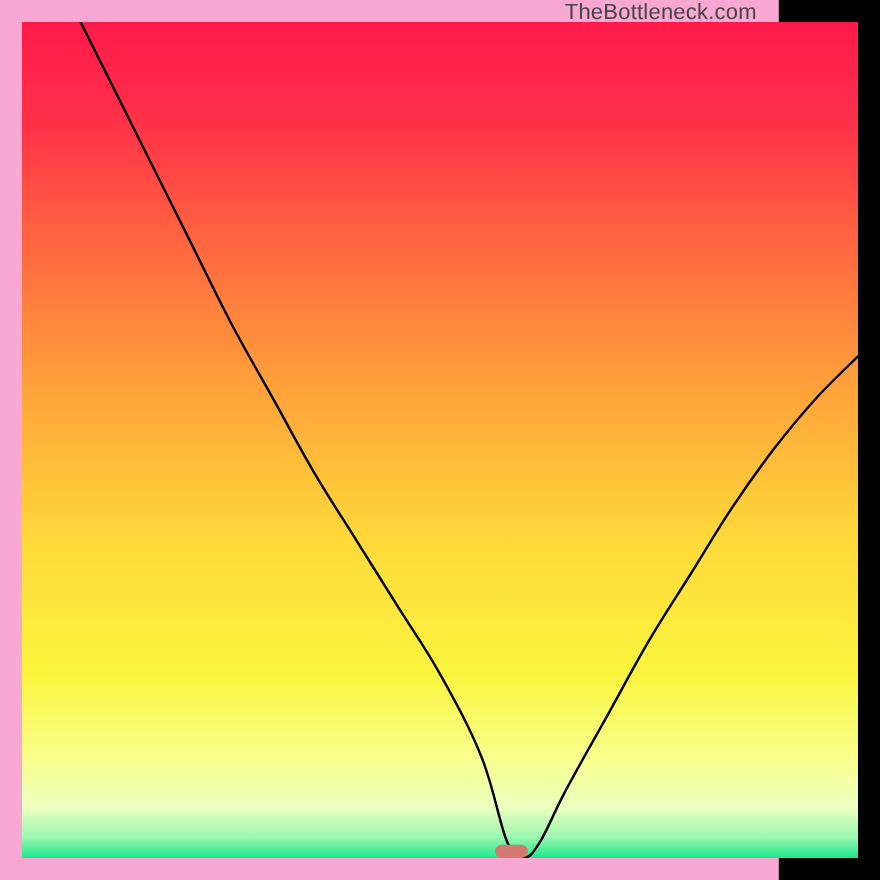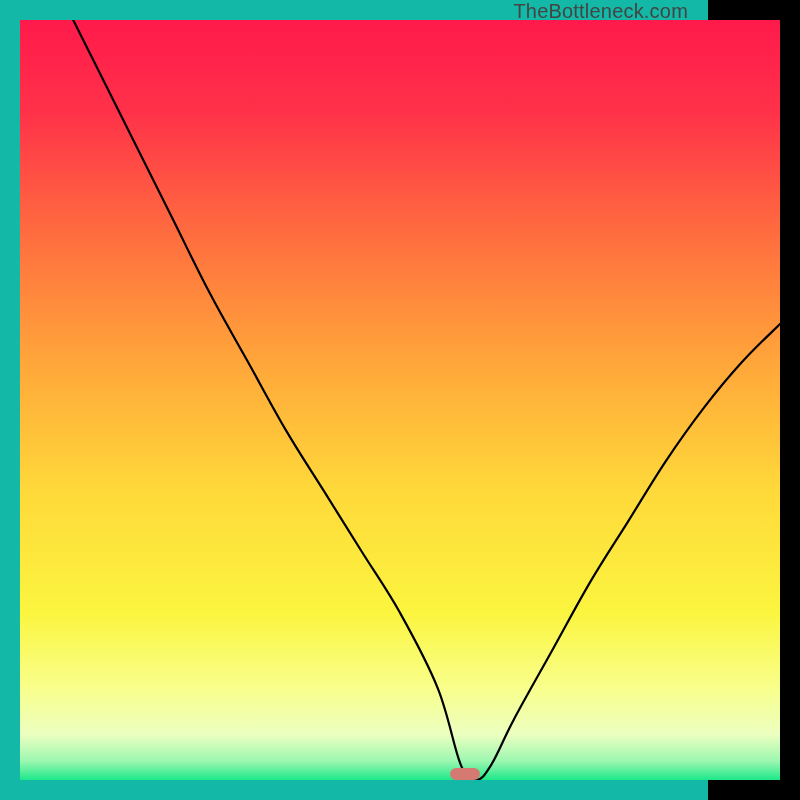--- a/index.html
+++ b/index.html
@@ -10,21 +10,21 @@
     background: #000;
     overflow: hidden;
     font-family: Arial, Helvetica, sans-serif;
   }
   .frame {
     position: absolute;
     left: 0;
     top: 0;
     width: 708px;
     height: 800px;
-    background: #14b8a6;
+    background: #f9a8d4;
     text-decoration: underline;
   }
   .plot-area {
     position: absolute;
     left: 20px;
     top: 20px;
     width: 760px;
     height: 760px;
     overflow: hidden;
   }

